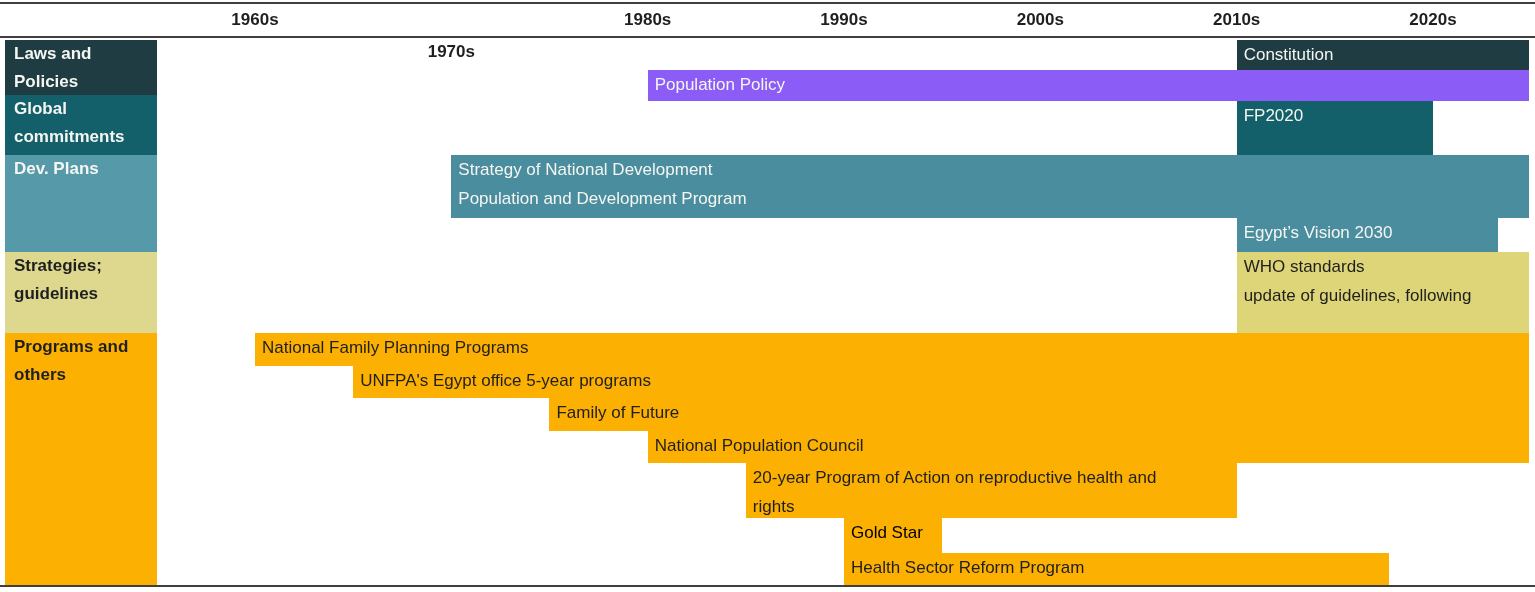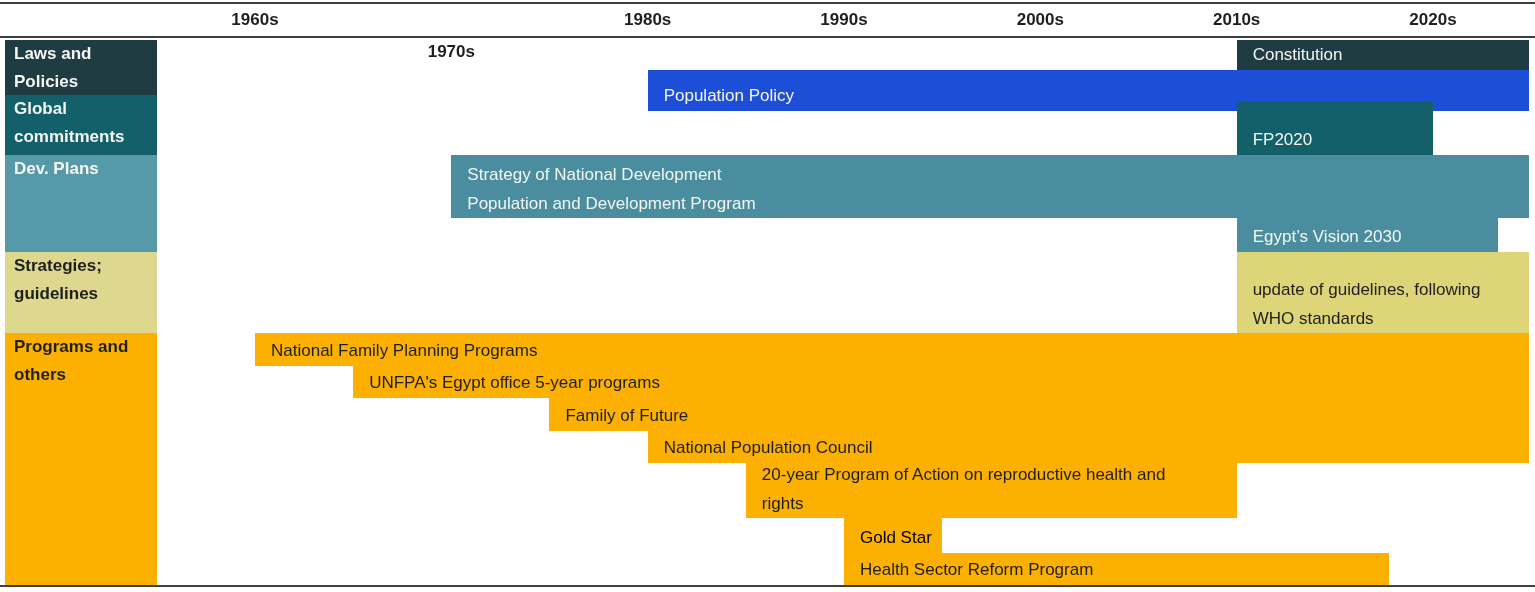--- a/index.html
+++ b/index.html
@@ -16,22 +16,22 @@
     transform:translateX(-50%);
     font-size:17px;font-weight:700;color:#1f1f1f;white-space:nowrap;
   }
   .side-block{
     position:absolute;left:5px;width:152px;
     box-sizing:border-box;padding-left:9px;
     display:flex;flex-direction:column;justify-content:flex-start;
     font-size:17px;font-weight:700;line-height:28px;white-space:nowrap;
   }
   .bar{
-    position:absolute;box-sizing:border-box;padding-left:16px;
-    display:flex;flex-direction:column;justify-content:flex-end;
+    position:absolute;box-sizing:border-box;padding-left:7px;
+    display:flex;flex-direction:column;justify-content:flex-start;
     font-size:17px;font-weight:400;line-height:26px;white-space:nowrap;
   }
   .bar .bar-line{display:block;}
 </style>
 </head>
 <body>
 
 <div id="stage">
   <div id="axis">
       <div class="axis-label" style="left: 255px;">1960s</div>
@@ -60,36 +60,36 @@
       </div>
       <div class="side-block" style="top: 333px; height: 252px; background: rgb(252, 176, 1); color: rgb(31, 31, 31);">
         <span class="bar-line">Programs and</span>
         <span class="bar-line">others</span>
       </div>
     </div>
   <div id="bars">
       <div class="bar" style="left: 1236.66px; width: 292.335px; top: 40px; height: 30px; background: rgb(30, 60, 66); color: rgb(245, 246, 242); line-height: 30px;">
         <span class="bar-line">Constitution</span>
       </div>
-      <div class="bar" style="left: 647.666px; width: 881.334px; top: 70px; height: 41px; background: #1d4ed8; color: rgb(245, 246, 242); line-height: 30px;">
+      <div class="bar" style="left: 647.666px; width: 881.334px; top: 70px; height: 31px; background: #8b5cf6; color: rgb(245, 246, 242); line-height: 30px;">
         <span class="bar-line">Population Policy</span>
       </div>
       <div class="bar" style="left: 1236.66px; width: 196.333px; top: 101px; height: 54px; background: rgb(19, 96, 107); color: rgb(245, 246, 242); line-height: 30px;">
         <span class="bar-line">FP2020</span>
       </div>
       <div class="bar" style="left: 451.333px; width: 1077.67px; top: 155px; height: 63px; background: rgb(74, 141, 158); color: rgb(245, 246, 242); line-height: 29px;">
         <span class="bar-line">Strategy of National Development</span>
         <span class="bar-line">Population and Development Program</span>
       </div>
       <div class="bar" style="left: 1236.66px; width: 261px; top: 218px; height: 34px; background: rgb(74, 141, 158); color: rgb(245, 246, 242); line-height: 30px;">
         <span class="bar-line">Egypt’s Vision 2030</span>
       </div>
       <div class="bar" style="left: 1236.66px; width: 292.335px; top: 252px; height: 81px; background: rgb(221, 213, 119); color: rgb(31, 31, 31); line-height: 29px;">
+        <span class="bar-line">WHO standards</span>
         <span class="bar-line">update of guidelines, following</span>
-        <span class="bar-line">WHO standards</span>
       </div>
       <div class="bar" style="left: 255px; width: 1274px; top: 333px; height: 33px; background: rgb(252, 176, 1); color: rgb(31, 31, 31); line-height: 30px;">
         <span class="bar-line">National Family Planning Programs</span>
       </div>
       <div class="bar" style="left: 353.166px; width: 1175.83px; top: 366px; height: 32px; background: rgb(252, 176, 1); color: rgb(31, 31, 31); line-height: 30px;">
         <span class="bar-line">UNFPA's Egypt office 5-year programs</span>
       </div>
       <div class="bar" style="left: 549.499px; width: 979.5px; top: 398px; height: 33px; background: rgb(252, 176, 1); color: rgb(31, 31, 31); line-height: 30px;">
         <span class="bar-line">Family of Future</span>
       </div>

